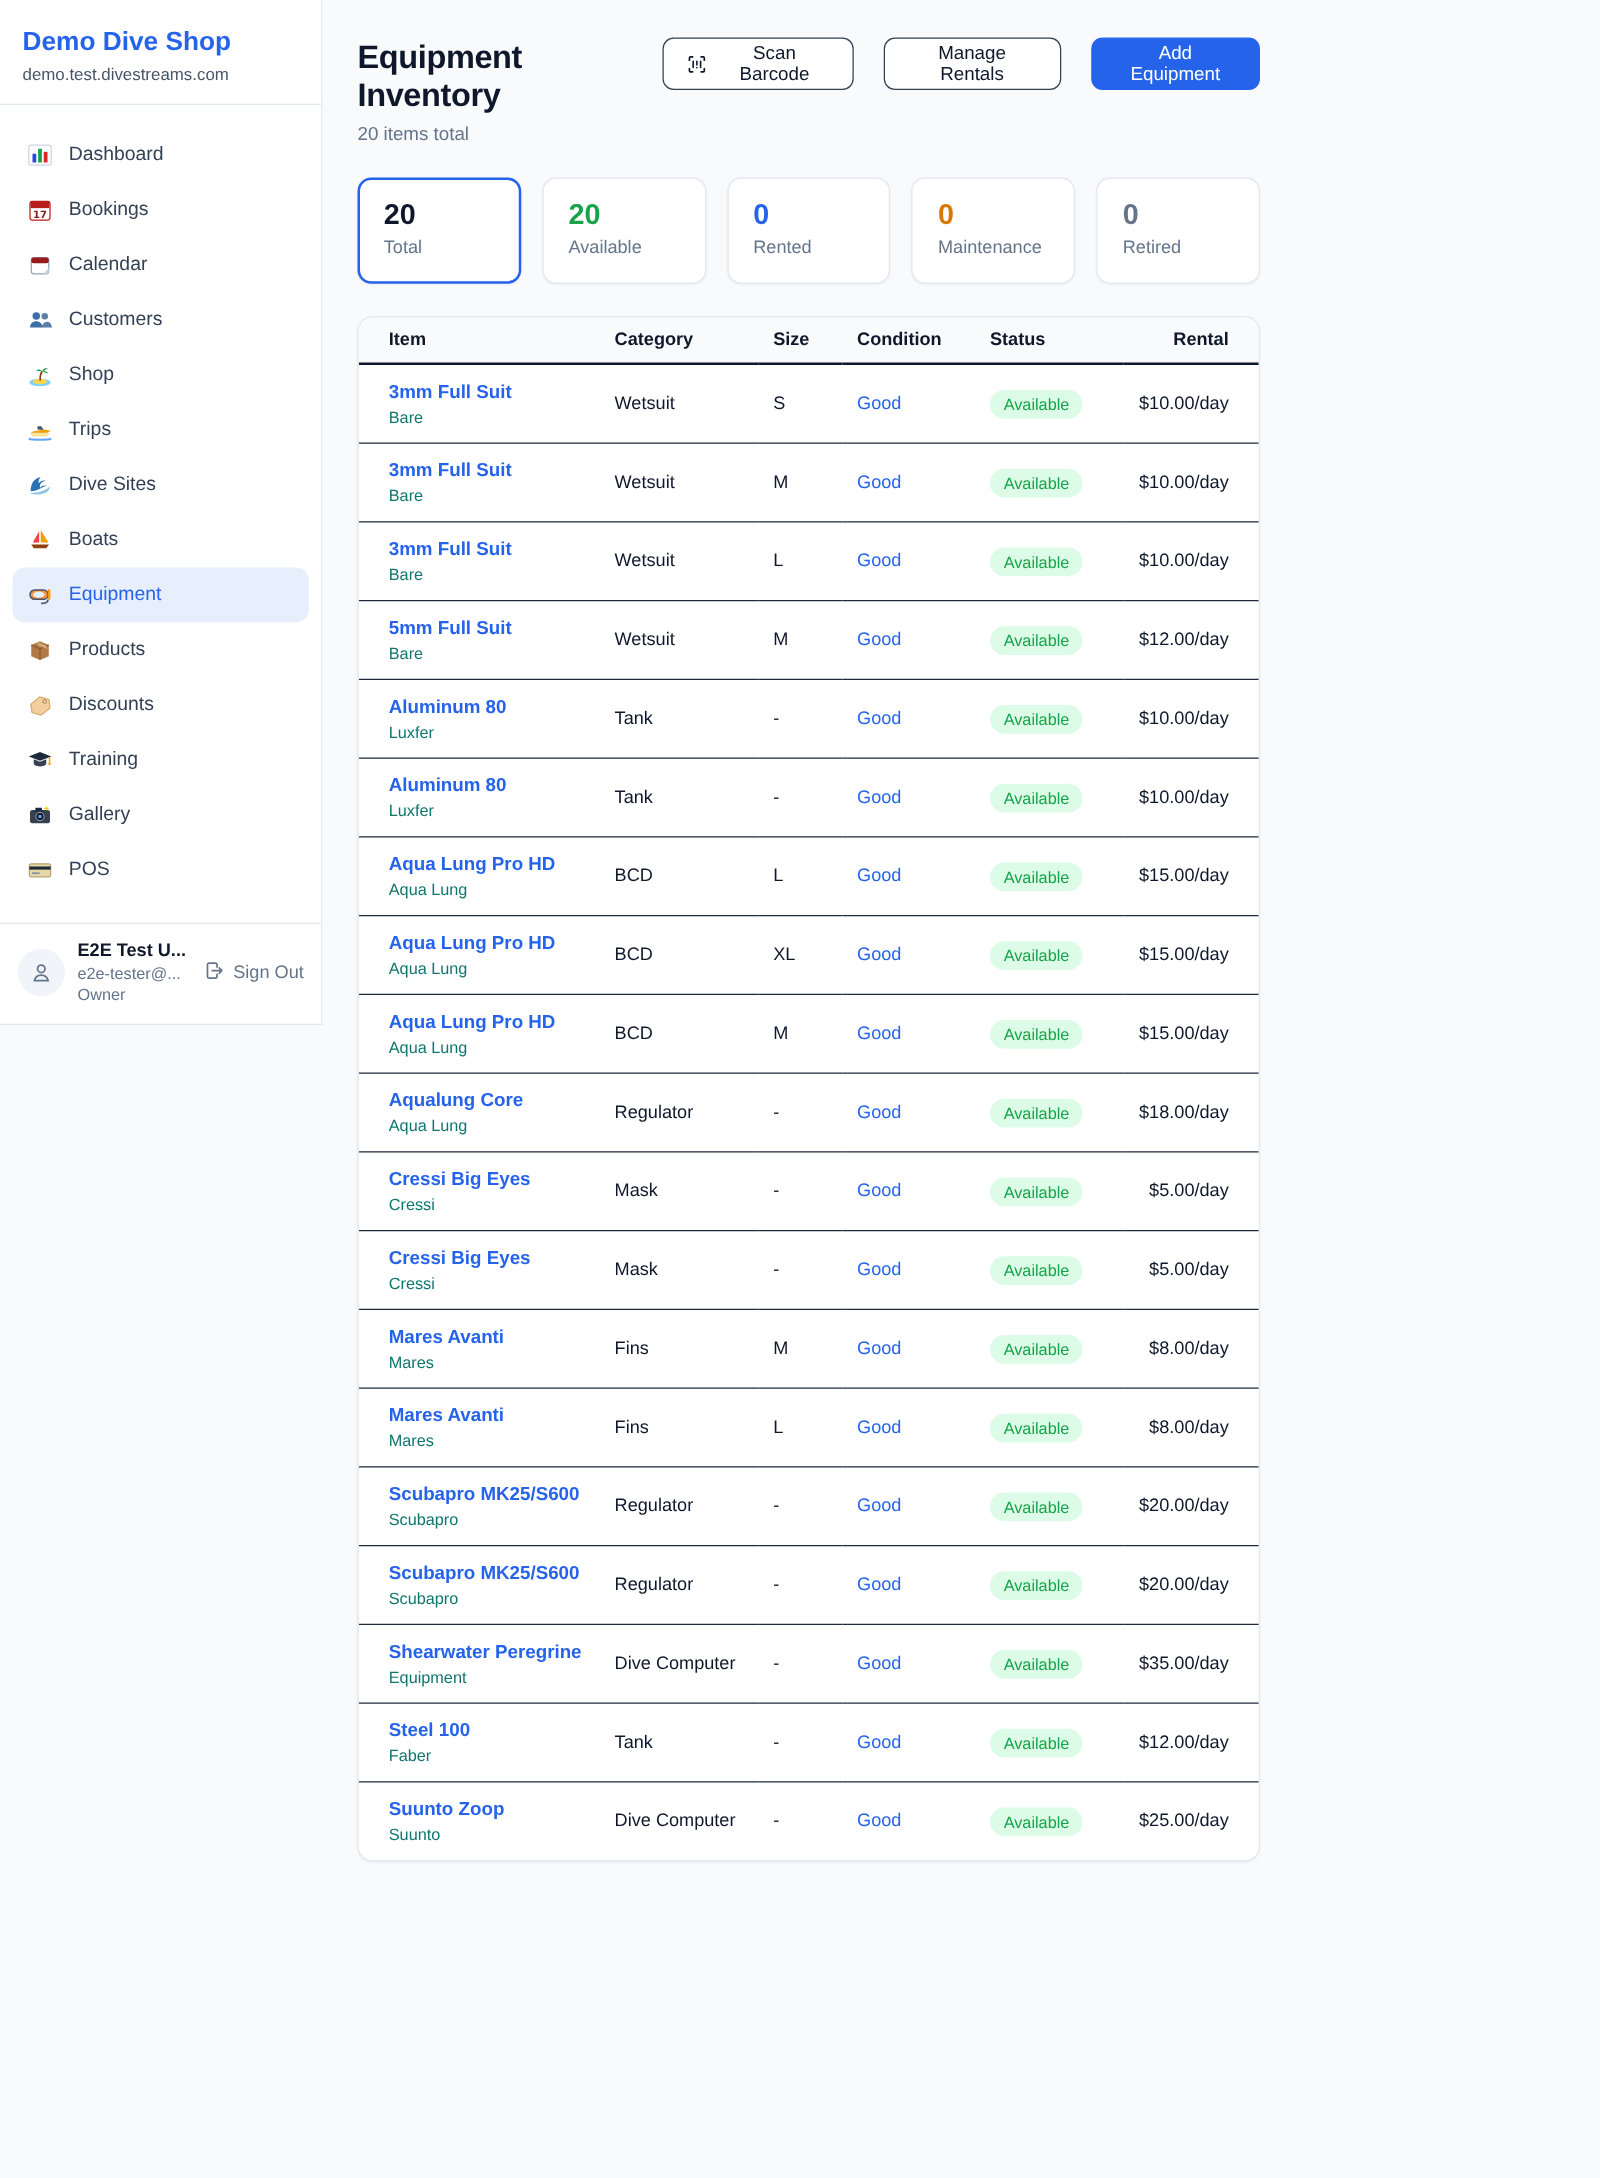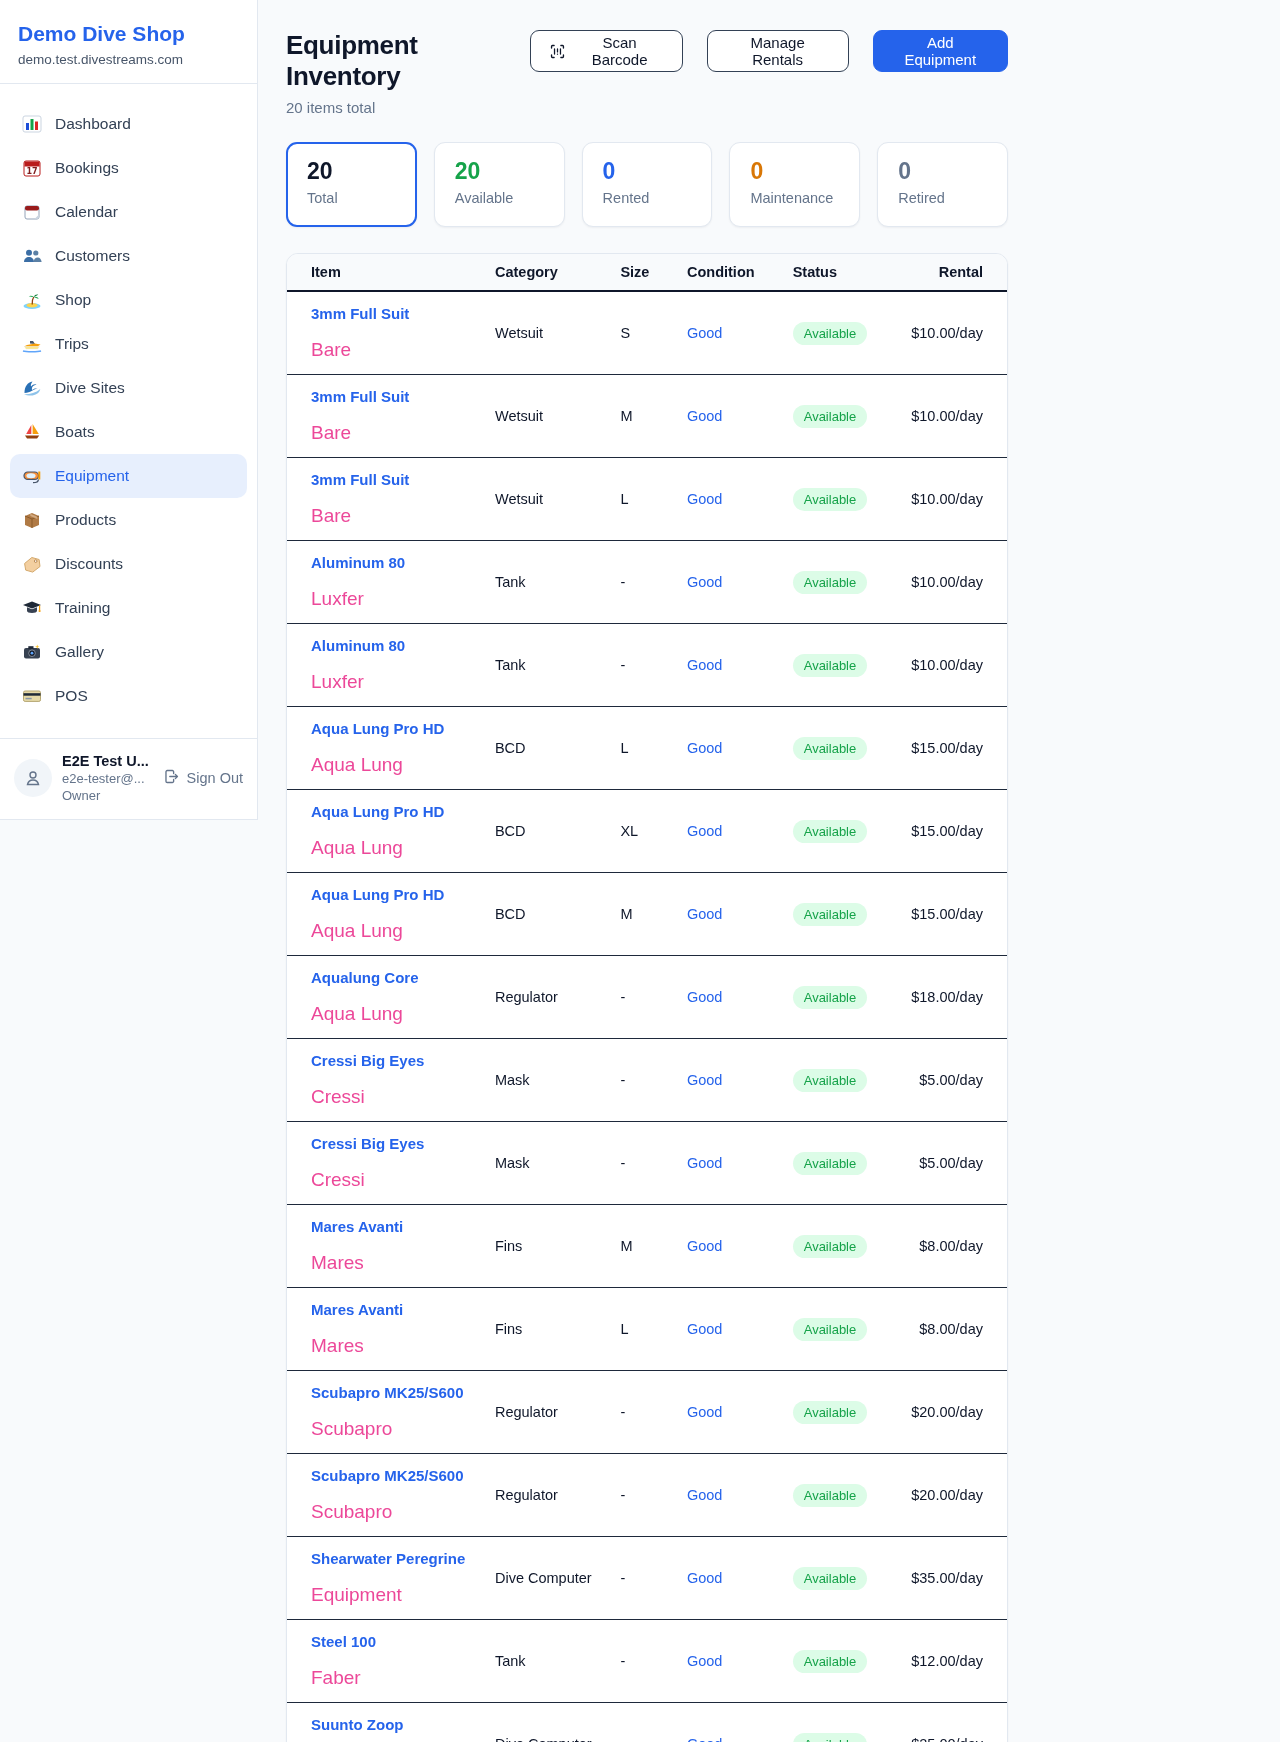--- a/index.html
+++ b/index.html
@@ -59,21 +59,21 @@
   thead tr { background:#f8fafc; }
   th { text-align:left; font-size:14.5px; font-weight:700; color:#0f172a; padding:10px 12px; }
   th:first-child { padding-left:24px; }
   th.num, td.num { text-align:right; padding-right:24px; }
   thead tr { border-bottom:2px solid #0f172a; }
   tbody tr { border-bottom:1px solid #1e293b; }
   tbody tr:last-child { border-bottom:none; }
   td { padding:13px 12px; font-size:14.5px; vertical-align:middle; }
   td:first-child { padding-left:24px; }
   .item-name { color:#2563eb; font-size:15px; font-weight:600; cursor:pointer; }
-  .item-brand { color:#ec4899; font-size:19px; margin-top:17px; }
+  .item-brand { color:#0f766e; font-size:13px; margin-top:4px; }
   .cond-link { color:#2563eb; cursor:pointer; }
   .pill { display:inline-block; background:#dcfce7; color:#16a34a; font-size:13px; padding:4px 11px; border-radius:999px; }
   .rental { color:#0f172a; }
 </style>
 </head>
 <body>
 
 <div class="app">
 
   <aside class="sidebar">
@@ -352,20 +352,31 @@
                 <div class="item-brand">Bare</div>
               </td>
               <td>Wetsuit</td>
               <td>L</td>
               <td><span class="cond-link">Good</span></td>
               <td><span class="pill">Available</span></td>
               <td class="num rental">$10.00/day</td>
             </tr>
             <tr>
               <td>
+                <div class="item-name">5mm Full Suit</div>
+                <div class="item-brand">Bare</div>
+              </td>
+              <td>Wetsuit</td>
+              <td>M</td>
+              <td><span class="cond-link">Good</span></td>
+              <td><span class="pill">Available</span></td>
+              <td class="num rental">$12.00/day</td>
+            </tr>
+            <tr>
+              <td>
                 <div class="item-name">Aluminum 80</div>
                 <div class="item-brand">Luxfer</div>
               </td>
               <td>Tank</td>
               <td>-</td>
               <td><span class="cond-link">Good</span></td>
               <td><span class="pill">Available</span></td>
               <td class="num rental">$10.00/day</td>
             </tr>
             <tr>

